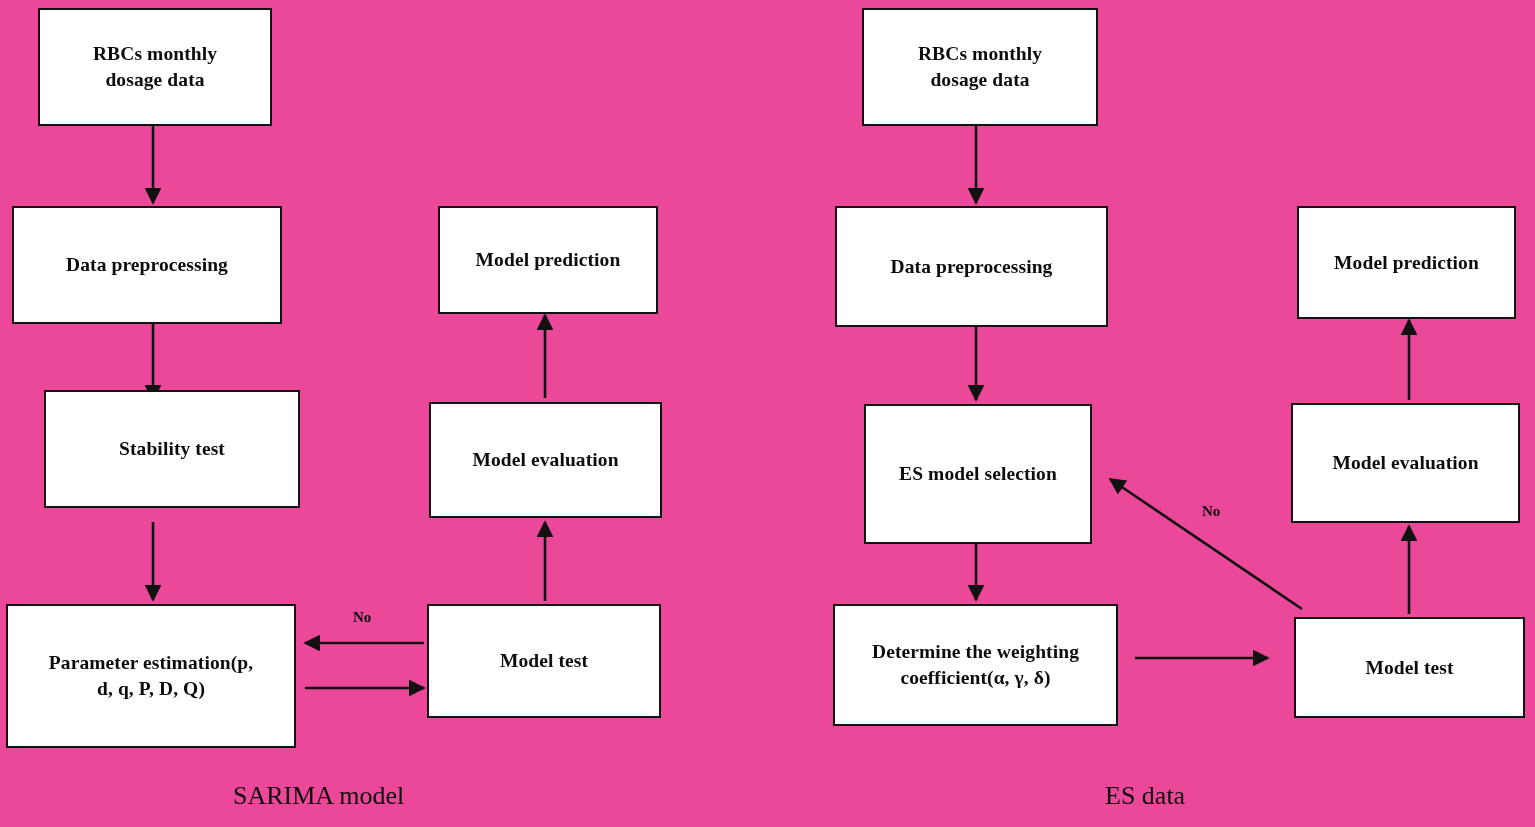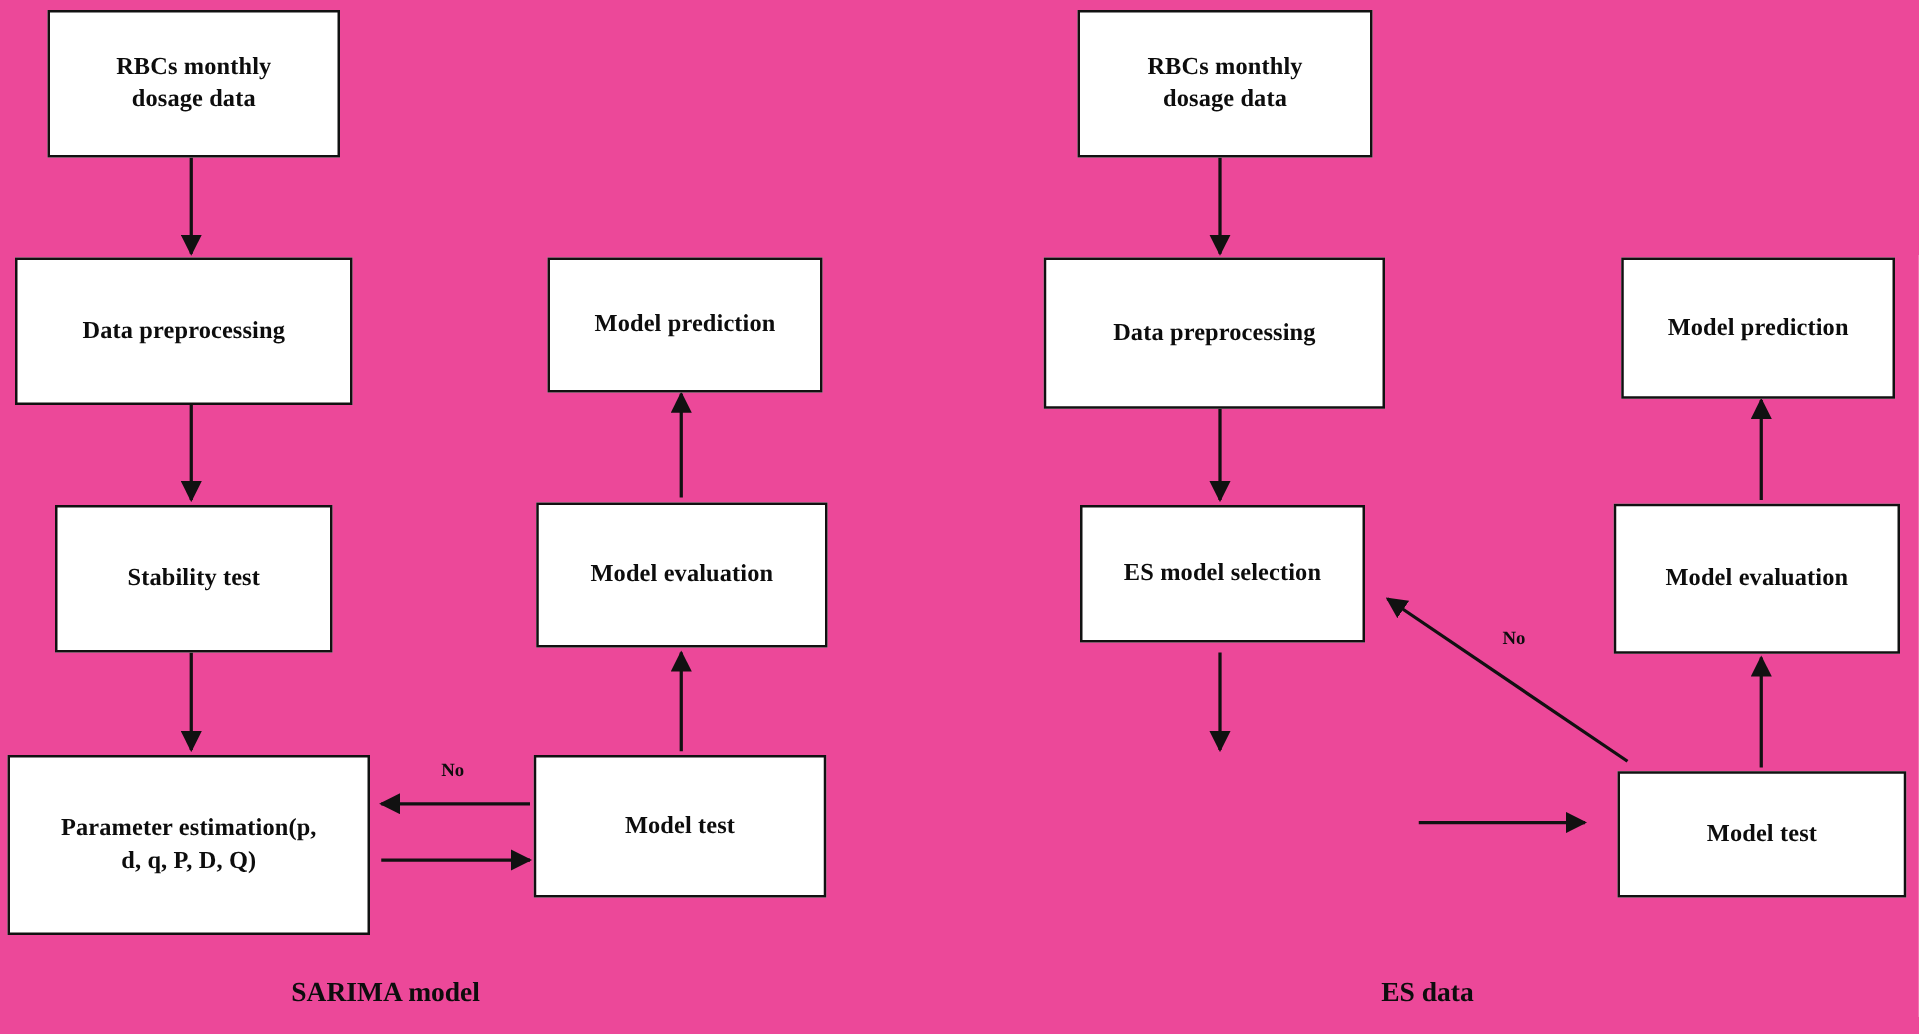--- a/index.html
+++ b/index.html
@@ -39,22 +39,22 @@
   .edge-label {
     position: absolute;
     font-weight: bold;
     font-size: 15px;
     color: #0d0d0d;
     white-space: nowrap;
     line-height: 1;
   }
   .panel-title {
     position: absolute;
-    font-weight: bold;
-    font-size: 22px;
+    font-weight: normal;
+    font-size: 26px;
     color: #0d0d0d;
     white-space: nowrap;
     line-height: 1;
   }
   svg.arrows {
     position: absolute;
     left: 0;
     top: 0;
     width: 1535px;
     height: 827px;
@@ -96,21 +96,21 @@
 
   <div class="node" style="left:38px; top:8px; width:234px; height:118px;">
     <span class="label">RBCs monthly
 dosage data</span>
   </div>
 
   <div class="node" style="left:12px; top:206px; width:270px; height:118px;">
     <span class="label">Data preprocessing</span>
   </div>
 
-  <div class="node" style="left:44px; top:404px; width:222px; height:118px;">
+  <div class="node" style="left:44px; top:390px; width:256px; height:118px;">
     <span class="label">Stability test</span>
   </div>
 
   <div class="node" style="left:6px; top:604px; width:290px; height:144px;">
     <span class="label">Parameter estimation(p,
 d, q, P, D, Q)</span>
   </div>
 
   <div class="node" style="left:438px; top:206px; width:220px; height:108px;">
     <span class="label">Model prediction</span>
@@ -130,24 +130,28 @@
 
   <div class="node" style="left:862px; top:8px; width:236px; height:118px;">
     <span class="label">RBCs monthly
 dosage data</span>
   </div>
 
   <div class="node" style="left:835px; top:206px; width:273px; height:121px;">
     <span class="label">Data preprocessing</span>
   </div>
 
-  <div class="node" style="left:864px; top:404px; width:228px; height:110px;">
+  <div class="node" style="left:864px; top:404px; width:228px; height:140px;">
     <span class="label">ES model selection</span>
   </div>
 
+  <div class="node" style="left:833px; top:604px; width:285px; height:122px;">
+    <span class="label">Determine the weighting
+coefficient(α, γ, δ)</span>
+  </div>
 
   <div class="node" style="left:1297px; top:206px; width:219px; height:113px;">
     <span class="label">Model prediction</span>
   </div>
 
   <div class="node" style="left:1291px; top:403px; width:229px; height:120px;">
     <span class="label">Model evaluation</span>
   </div>
 
   <div class="node" style="left:1294px; top:617px; width:231px; height:101px;">

